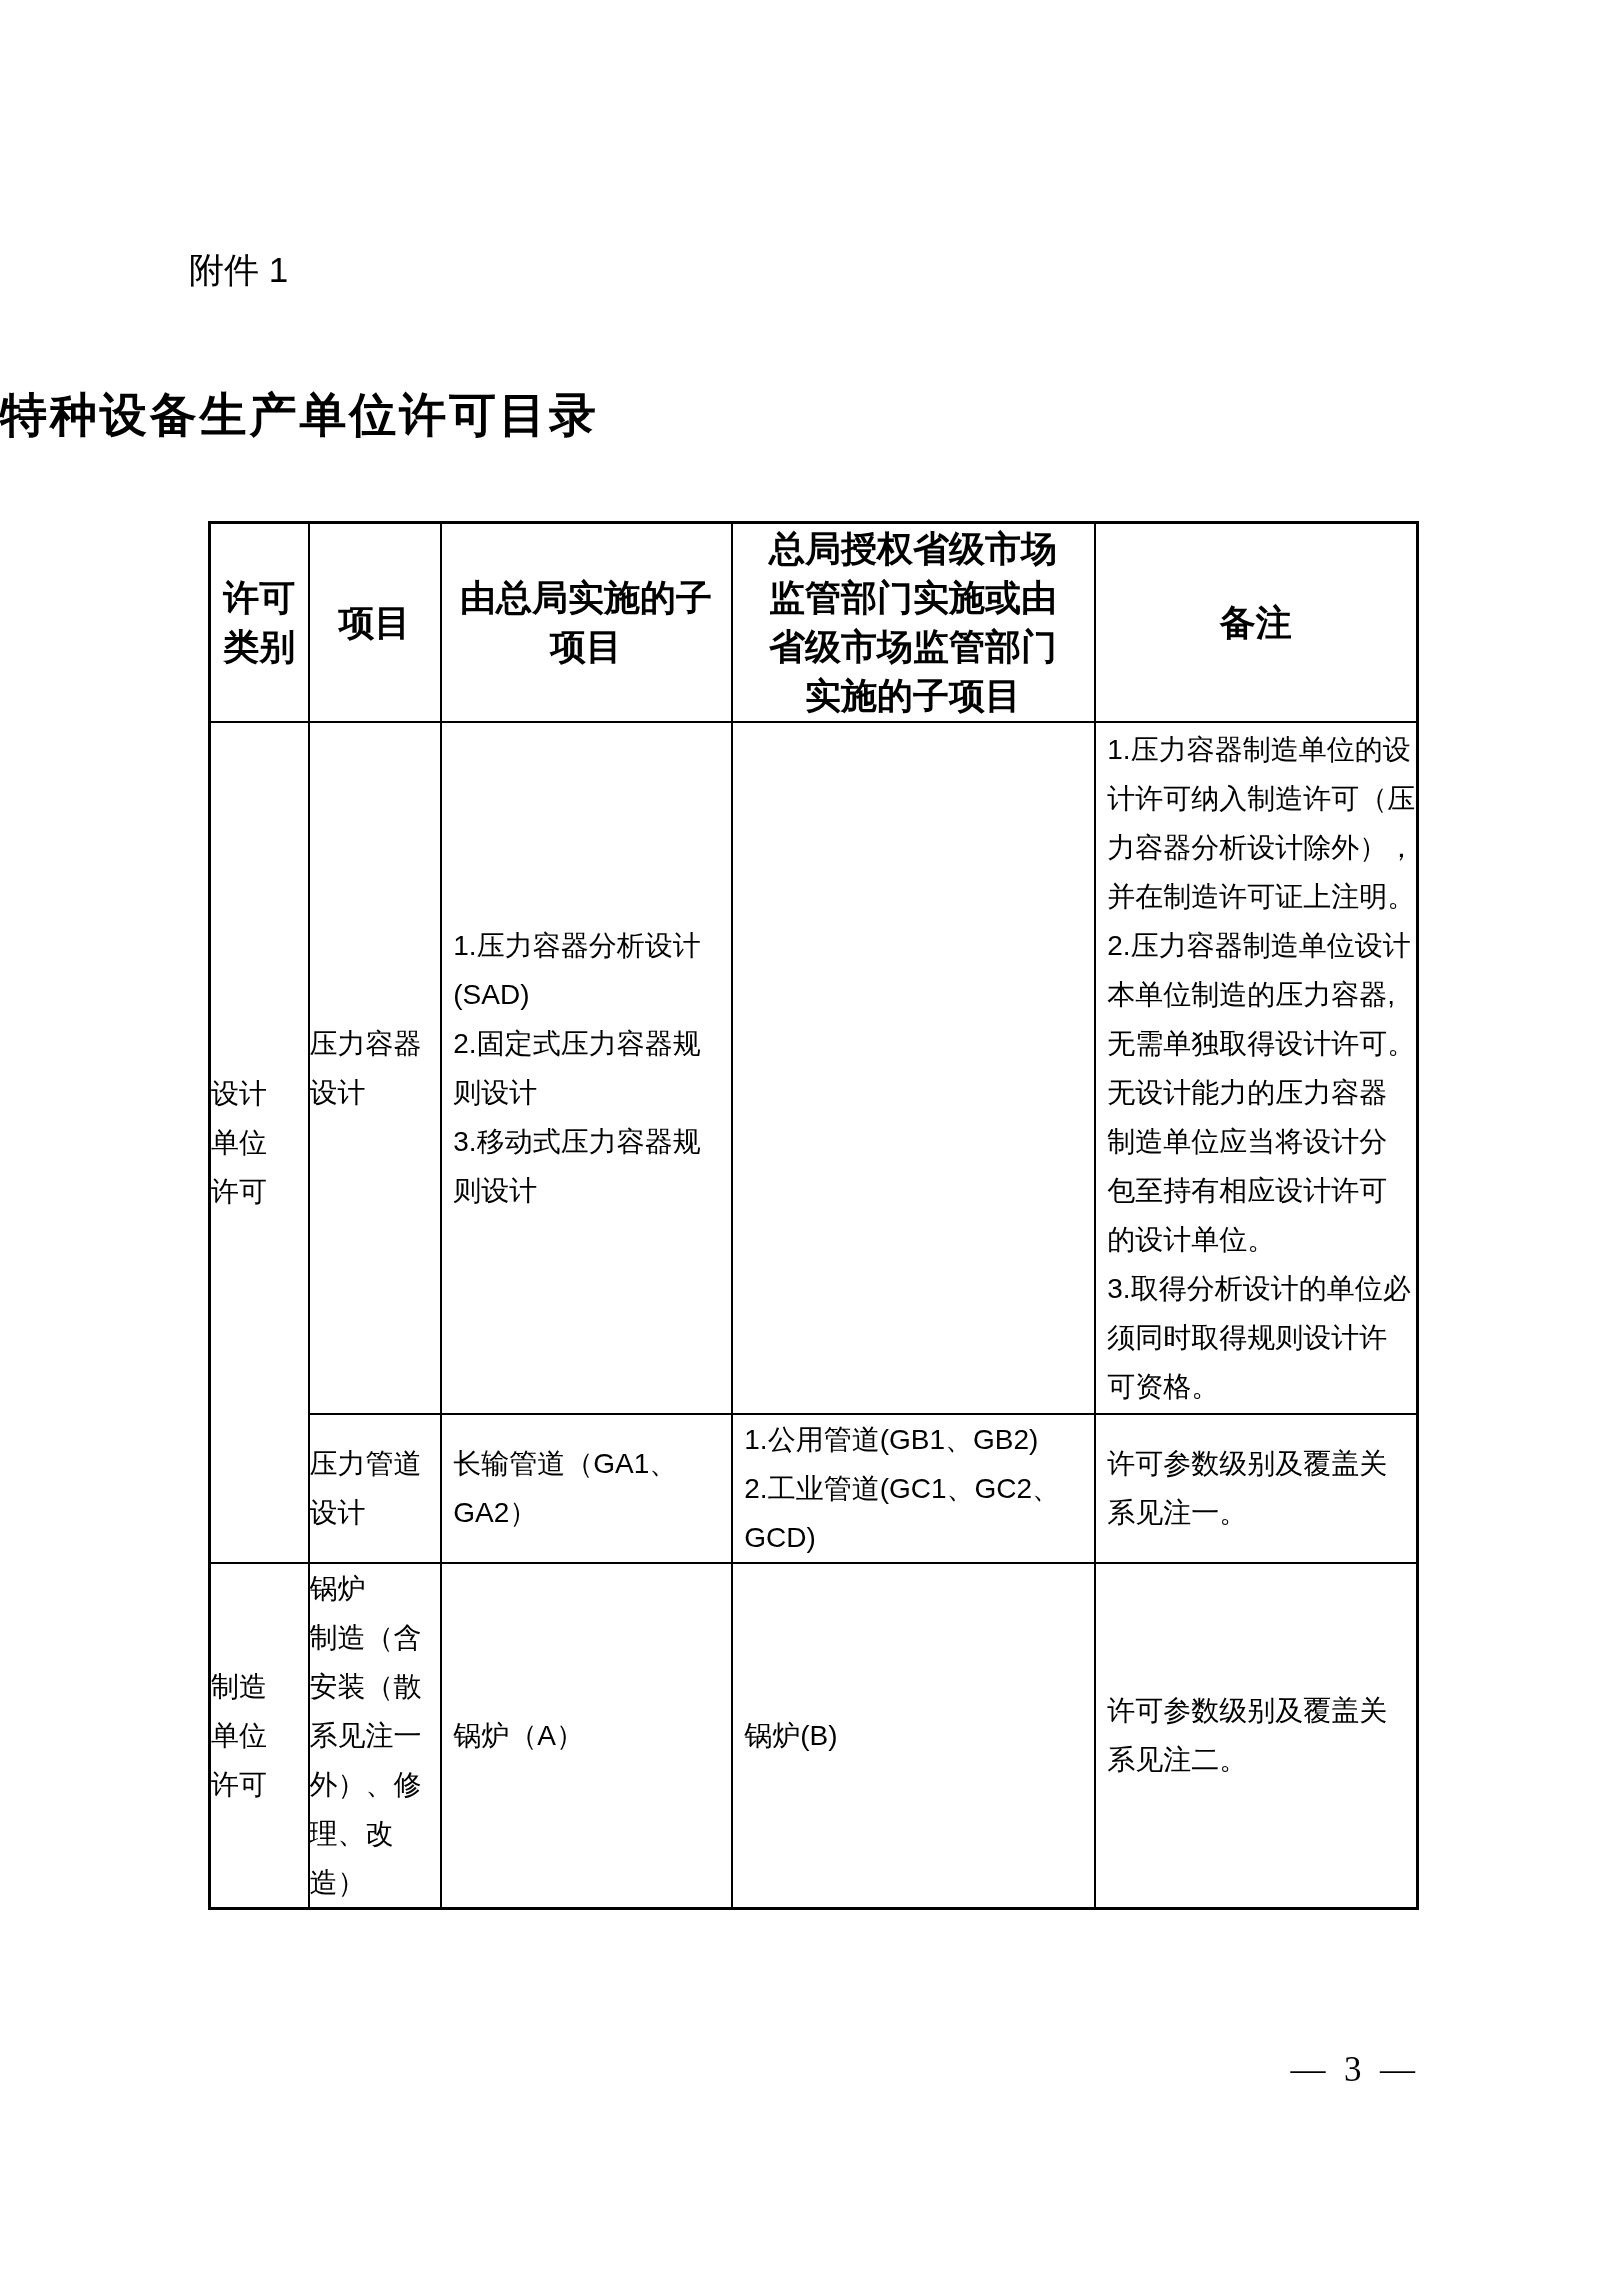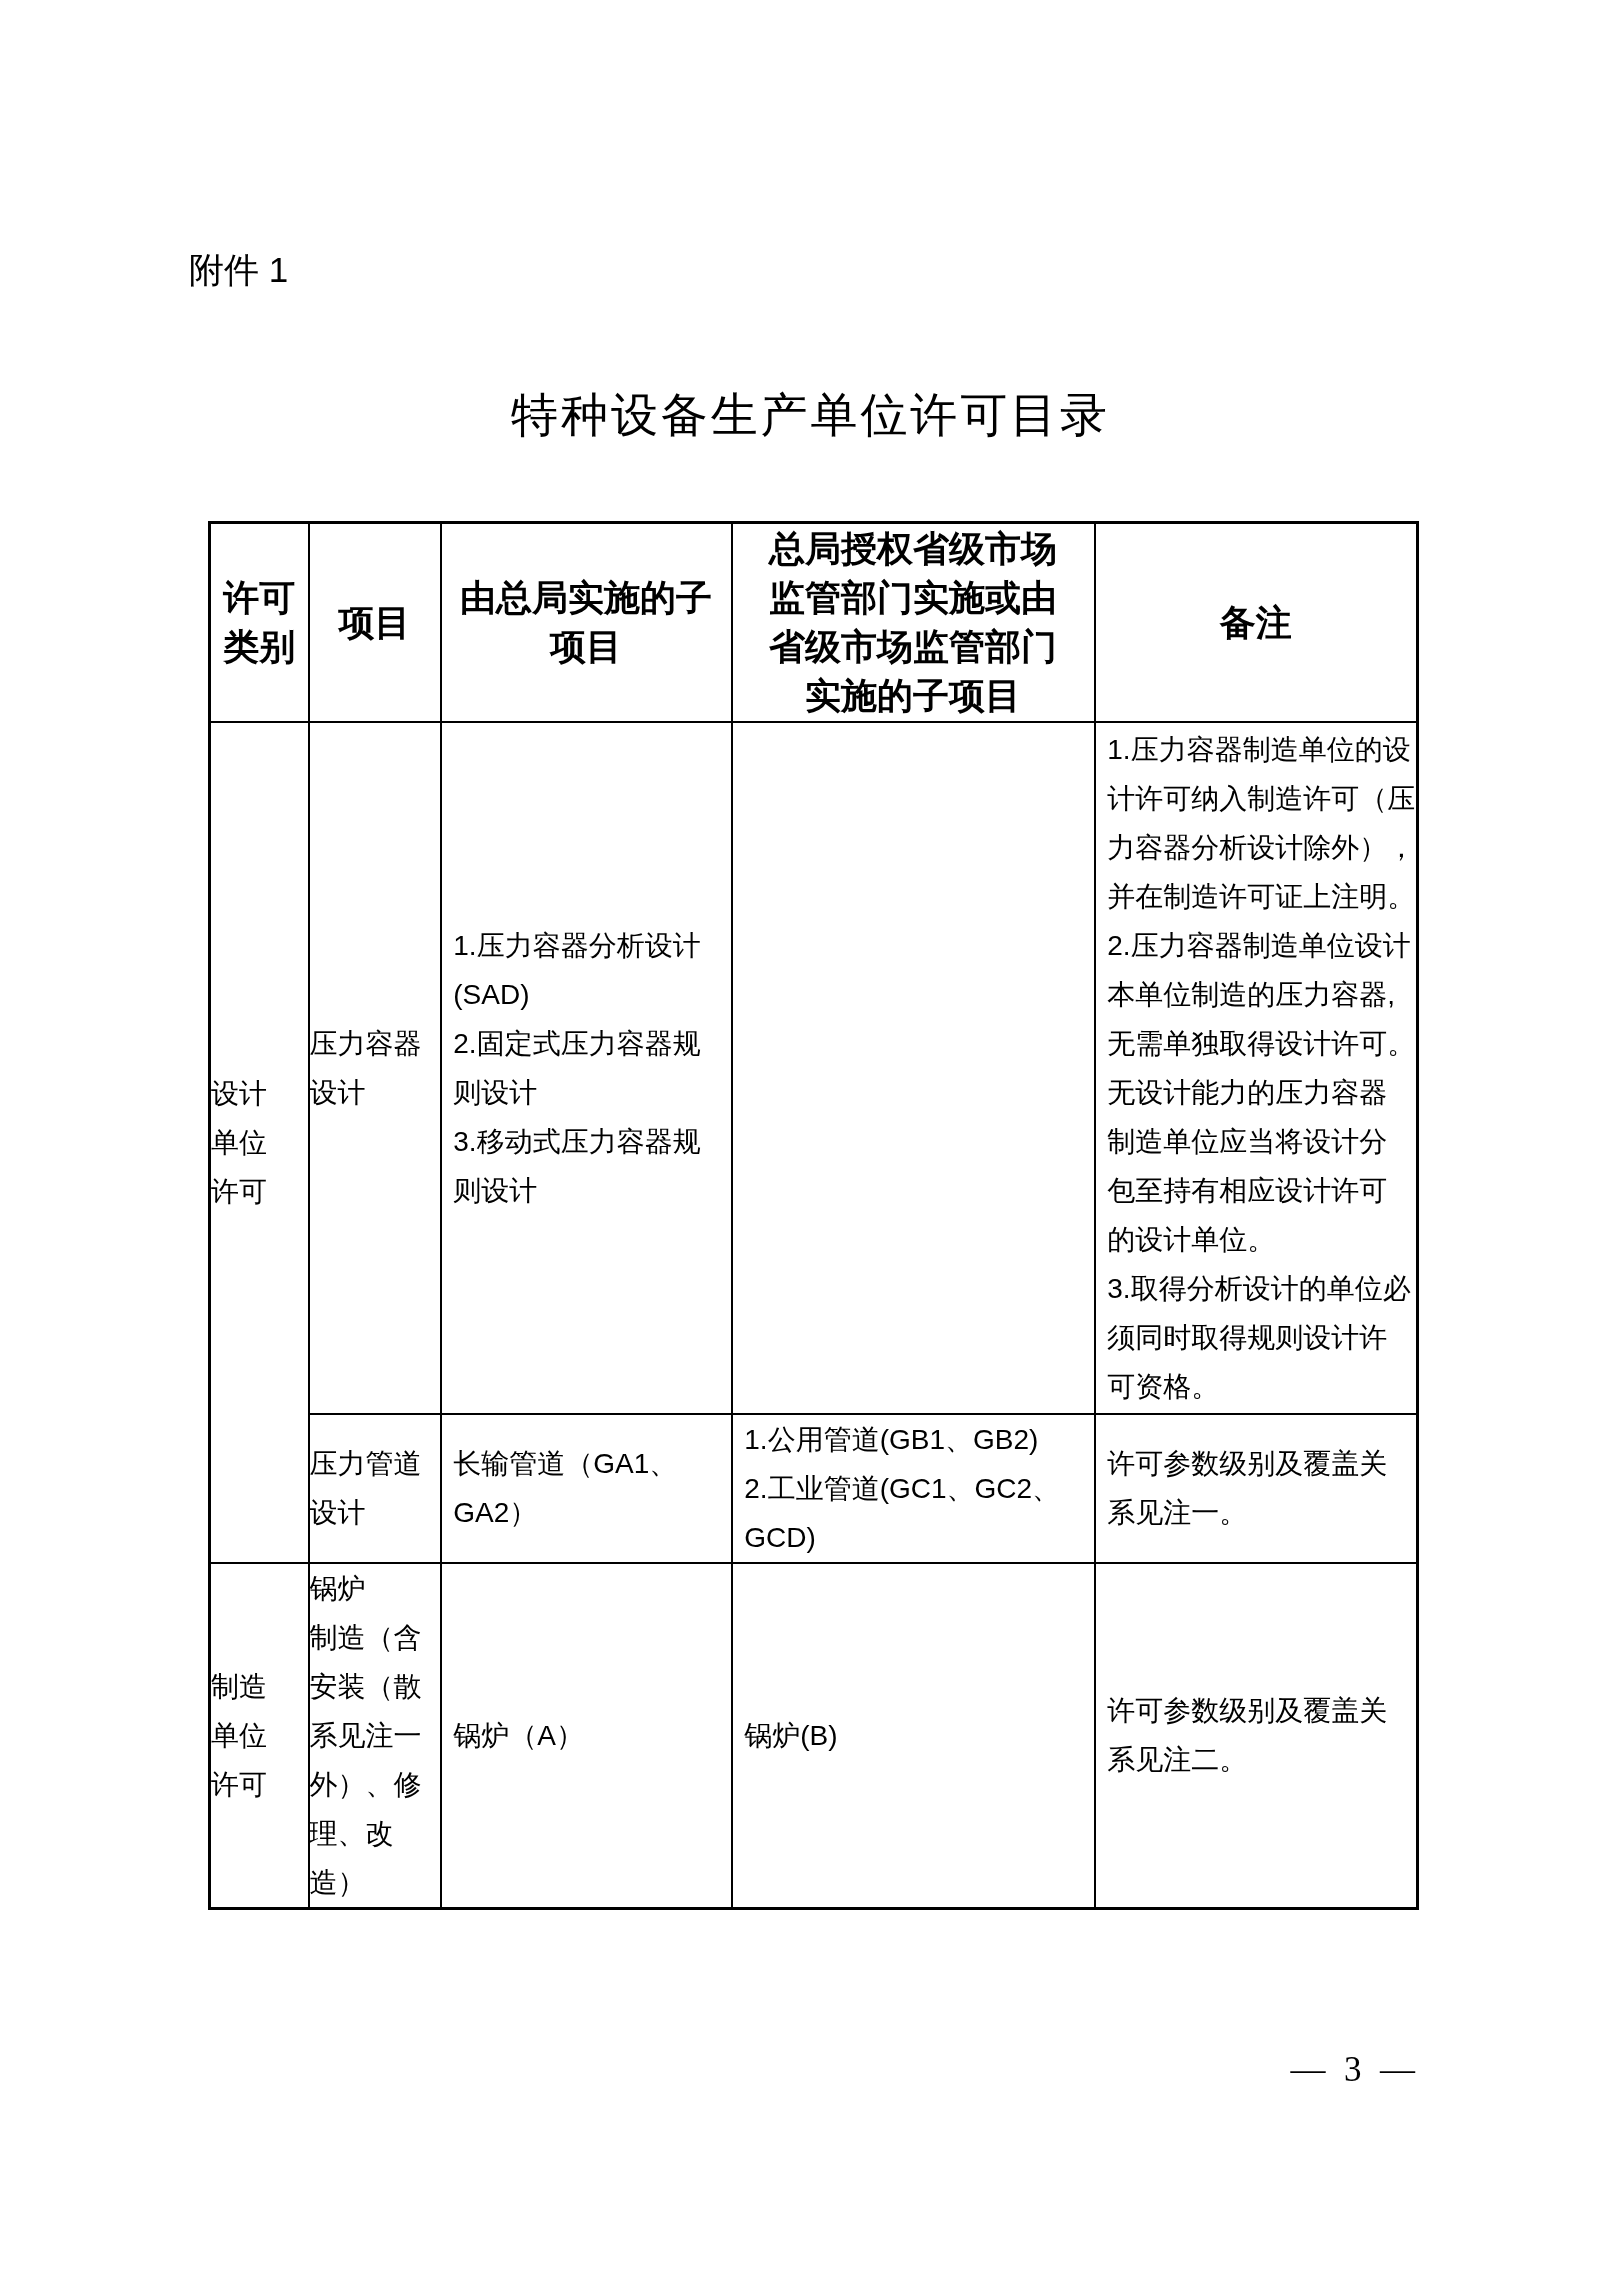--- a/index.html
+++ b/index.html
@@ -8,21 +8,21 @@
     background:#ffffff;color:#000000;
     font-family:"Liberation Sans",sans-serif;
     position:relative;overflow:hidden;
   }
   .attachment{
     position:absolute;left:189px;top:247px;
     font-size:35px;line-height:45px;
   }
   .doc-title{
     position:absolute;left:0;top:384px;width:1621px;
-    text-align:center;font-size:47px;font-weight:normal;
+    text-align:left;font-size:47px;font-weight:bold;
     letter-spacing:2.9px;line-height:61px;
   }
   table.license-table{
     position:absolute;left:208px;top:521px;
     border-collapse:collapse;table-layout:fixed;
     width:1209px;
     border:3.9px solid #000;
   }
   col.w1{width:99px}
   col.w2{width:132px}

